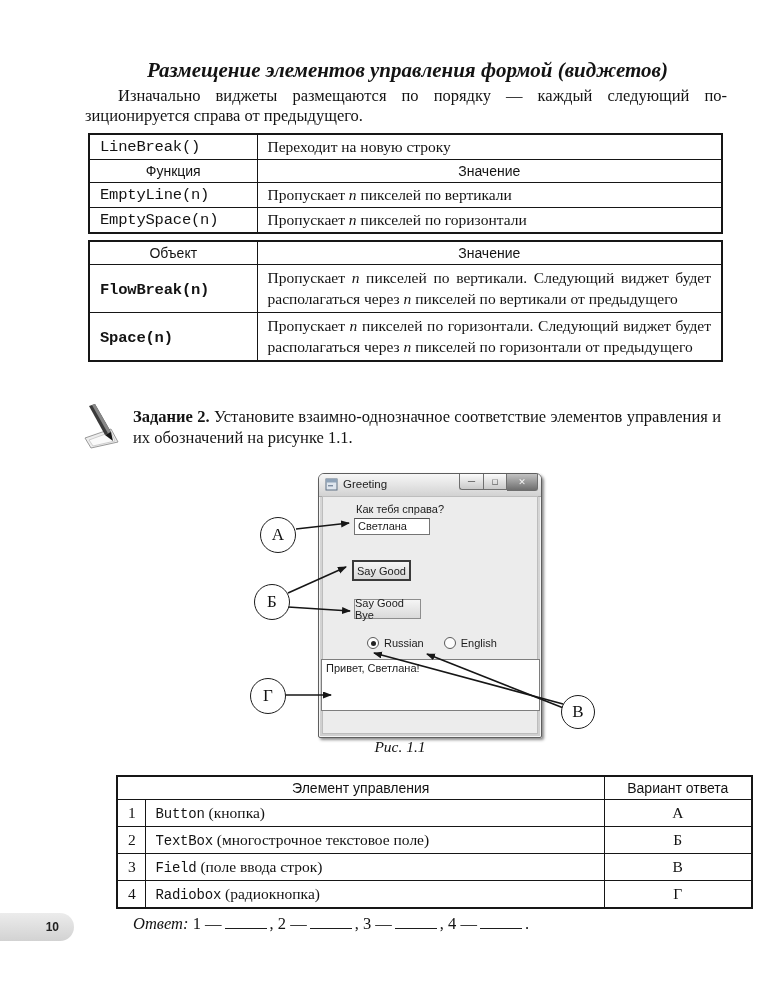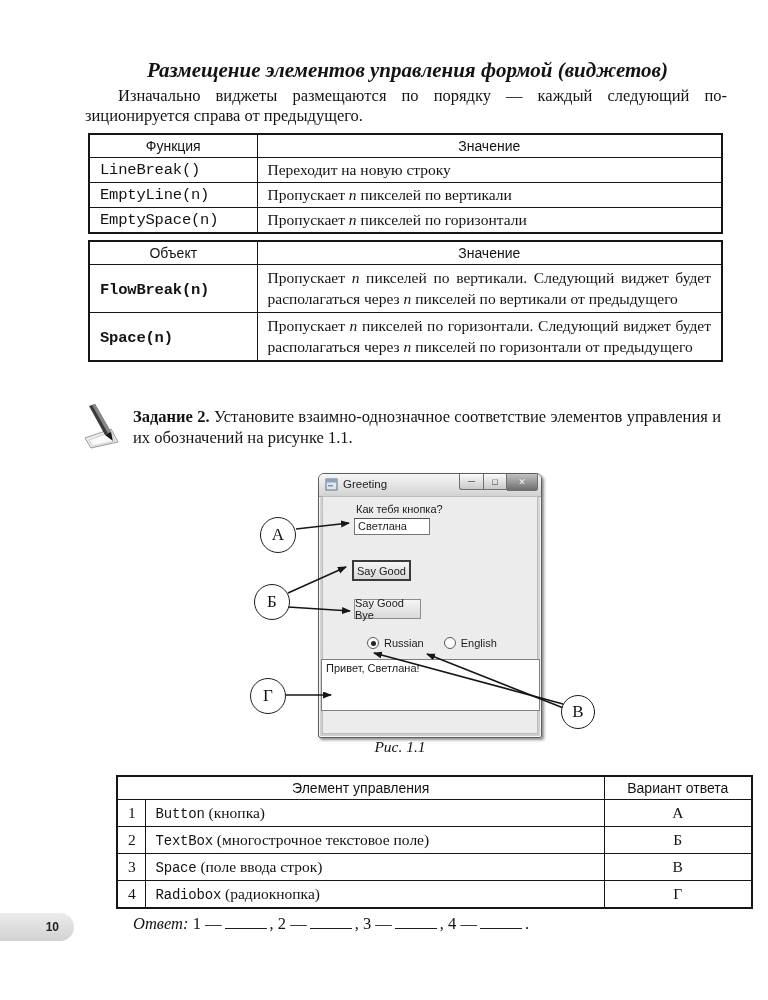--- a/index.html
+++ b/index.html
@@ -108,26 +108,26 @@
 
   <div class="intro"><span class="l1">Изначально виджеты размещаются по порядку — каждый следующий по-</span><span class="l2">зиционируется справа от предыдущего.</span></div>
 
   <table class="doc" id="tbl-functions">
     <colgroup>
         <col style="width:168px">
         <col>
       </colgroup>
     <tbody>
         <tr>
+      <td class="mono">LineBreak()</td>
+      <td class="val">Переходит на новую строку</td>
+    </tr>
+    <tr>
       <th>Функция</th>
       <th>Значение</th>
-    </tr>
-    <tr>
-      <td class="mono">LineBreak()</td>
-      <td class="val">Переходит на новую строку</td>
     </tr>
     <tr>
       <td class="mono">EmptyLine(n)</td>
       <td class="val">Пропускает <i>n</i> пикселей по вертикали</td>
     </tr>
     <tr>
       <td class="mono">EmptySpace(n)</td>
       <td class="val">Пропускает <i>n</i> пикселей по горизонтали</td>
     </tr>
   </tbody>
@@ -198,21 +198,21 @@
             </div>
           <div class="cap-btn max">
               <span>▢</span>
             </div>
           <div class="cap-btn close">
               <span>✕</span>
             </div>
         </div>
       </div>
       <div class="client"></div>
-      <div class="f-label">Как тебя кнопка?</div>
+      <div class="f-label">Как тебя справа?</div>
       <div class="f-text">Светлана</div>
       <div class="f-btn hello">Say Good</div>
       <div class="f-btn bye">Say Good Bye</div>
       <div class="radio-row">
         <span class="radio checked"></span>
           <span>Russian</span>
         <span class="radio-gap"></span>
         <span class="radio"></span>
           <span>English</span>
       </div>
@@ -238,21 +238,21 @@
       <td class="elem"><span class="mono-inline">Button</span> <span>(кнопка)</span></td>
       <td class="ans">А</td>
     </tr>
     <tr>
       <td class="num">2</td>
       <td class="elem"><span class="mono-inline">TextBox</span> <span>(многострочное текстовое поле)</span></td>
       <td class="ans">Б</td>
     </tr>
     <tr>
       <td class="num">3</td>
-      <td class="elem"><span class="mono-inline">Space</span> <span>(поле ввода строк)</span></td>
+      <td class="elem"><span class="mono-inline">Field</span> <span>(поле ввода строк)</span></td>
       <td class="ans">В</td>
     </tr>
     <tr>
       <td class="num">4</td>
       <td class="elem"><span class="mono-inline">Radiobox</span> <span>(радиокнопка)</span></td>
       <td class="ans">Г</td>
     </tr>
   </tbody>
     </table>
 

